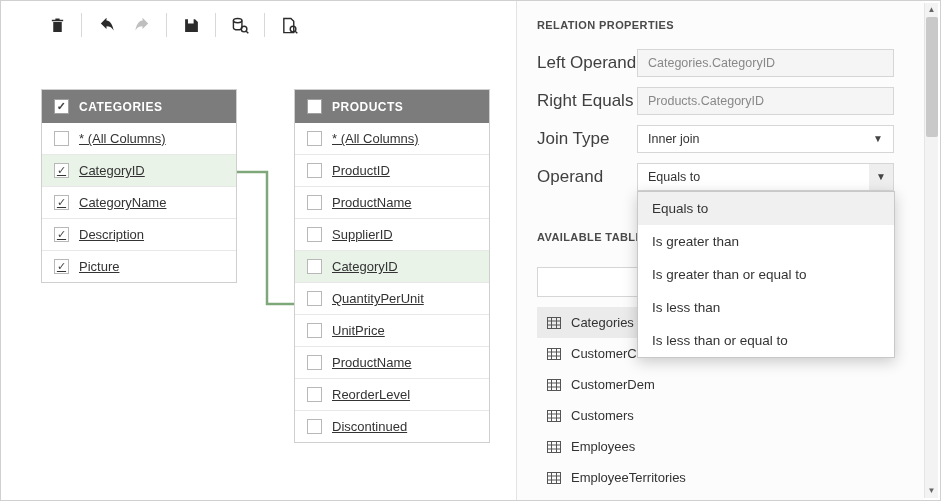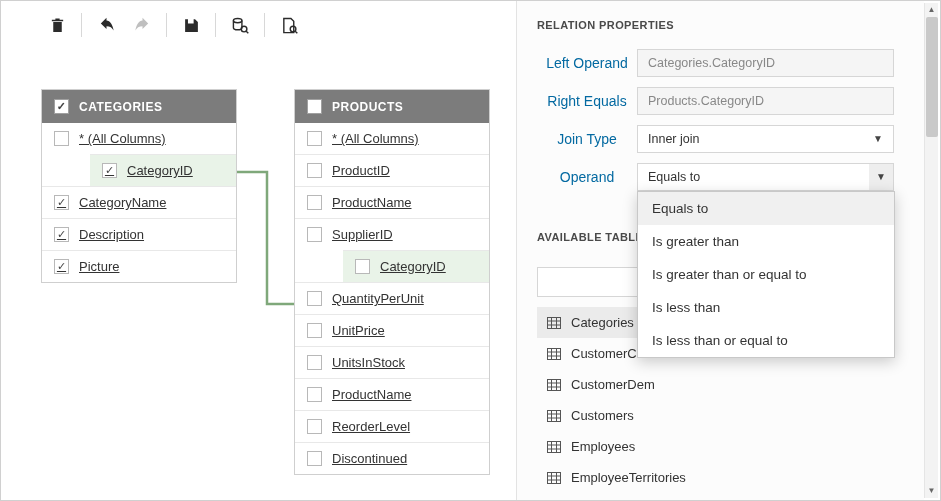--- a/index.html
+++ b/index.html
@@ -129,21 +129,20 @@
     justify-content: center;
     flex-shrink: 0;
   }
   .table-box .row .chk.checked::after {
     content: "✓";
     font-size: 11px;
     color: #444;
   }
   .table-box .row.hl {
     background: #e9f3e8;
-    margin-left: 48px;
   }
   #t-cat { left: 40px; top: 40px; }
   #t-prod { left: 293px; top: 40px; }
   .join-line {
     position: absolute;
     pointer-events: none;
   }
   .right {
     width: 408px;
     background: #fcfcfc;
@@ -161,23 +160,22 @@
     color: #4a4a4a;
     margin: 0 0 18px 0;
   }
   .prop-row {
     display: flex;
     align-items: center;
     margin-bottom: 10px;
   }
   .prop-row .lbl {
     width: 100px;
-    color: #0369a1;
-    font-size: 14px;
-    text-align: center;
+    color: #404040;
+    font-size: 17px;
   }
   .prop-row .field {
     flex: 1;
     height: 28px;
     line-height: 26px;
     border: 1px solid #d6d6d6;
     padding: 0 10px;
     background: #f5f5f5;
     color: #888;
     font-size: 12.5px;
@@ -358,24 +356,20 @@
             <div class="row">
               <span class="chk"></span>
               <span>QuantityPerUnit</span>
             </div>
             <div class="row">
               <span class="chk"></span>
               <span>UnitPrice</span>
             </div>
             <div class="row">
               <span class="chk"></span>
-              <span>UnitsInStock</span>
-            </div>
-            <div class="row">
-              <span class="chk"></span>
               <span>ProductName</span>
             </div>
             <div class="row">
               <span class="chk"></span>
               <span>ReorderLevel</span>
             </div>
             <div class="row">
               <span class="chk"></span>
               <span>Discontinued</span>
             </div>

